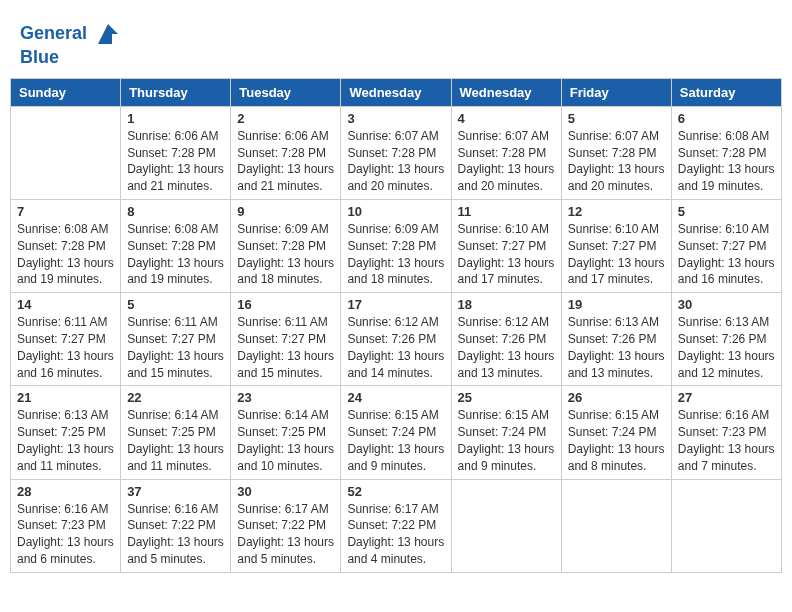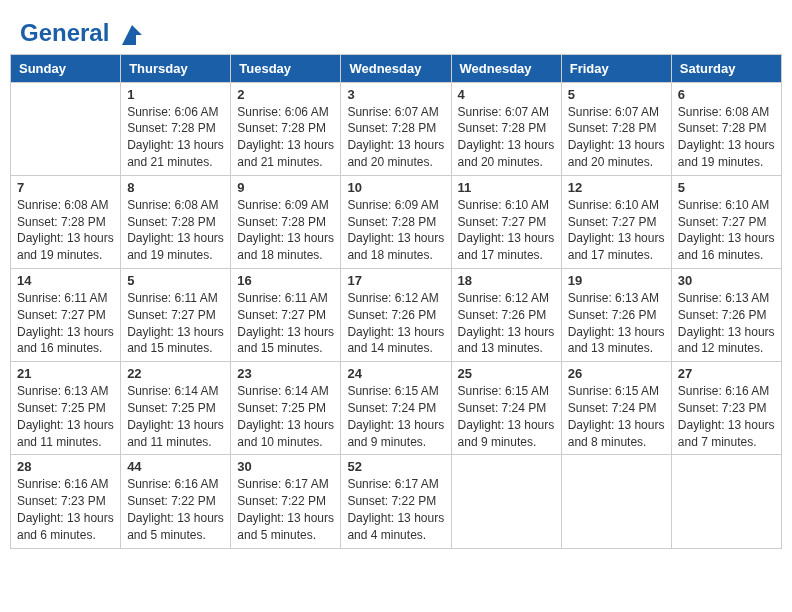--- a/index.html
+++ b/index.html
@@ -14,21 +14,21 @@
       display: flex;
       justify-content: space-between;
       align-items: flex-start;
       padding: 10px 10px 5px 10px;
     }
     .logo {
       display: flex;
       align-items: center;
     }
     .logo-text {
-      font-size: 24px;
+      font-size: 18px;
       font-weight: bold;
       color: #333;
       line-height: 1.1;
     }
     .logo-text .blue { color: #1a5fa8; }
     .logo-icon {
       width: 28px;
       height: 28px;
       margin-left: 2px;
     }
@@ -40,20 +40,21 @@
       color: #333;
       font-weight: normal;
     }
     .location {
       font-size: 14px;
       color: #555;
     }
     .calendar {
       width: 100%;
       border-collapse: collapse;
+      margin-top: 5px;
     }
     .calendar th {
       background-color: #1a5fa8;
       color: #fff;
       text-align: left;
       padding: 6px 8px;
       font-size: 13px;
       font-weight: bold;
       border: 1px solid #ccc;
     }
@@ -90,20 +91,23 @@
 
 <div class="header">
   <div class="logo">
     <div>
       <div class="logo-text">
         <span class="blue">General</span>
         <svg class="logo-icon" viewBox="0 0 28 28" style="display:inline-block;vertical-align:middle;">
           <polygon points="4,24 14,4 24,14 18,14 18,24" fill="#1a5fa8"></polygon>
           <polygon points="14,4 24,14 20,10" fill="#4a9ad4"></polygon>
         </svg>
+      </div>
+      <div class="logo-text">
+        <span class="blue">Blue</span>
       </div>
     </div>
   </div>
   <div class="title-block">
     <div class="month-year"></div>
     <div class="location"></div>
   </div>
 </div>
 
 <table class="calendar">
@@ -319,21 +323,21 @@
       </tr>
       <tr class="week-row">
         <td>
           <div class="day-number">28</div>
           <div class="day-info" style="white-space: pre-line;">Sunrise: 6:16 AM
 Sunset: 7:23 PM
 Daylight: 13 hours
 and 6 minutes.</div>
         </td>
         <td>
-          <div class="day-number">44</div>
+          <div class="day-number">37</div>
           <div class="day-info" style="white-space: pre-line;">Sunrise: 6:16 AM
 Sunset: 7:22 PM
 Daylight: 13 hours
 and 5 minutes.</div>
         </td>
         <td>
           <div class="day-number">30</div>
           <div class="day-info" style="white-space: pre-line;">Sunrise: 6:17 AM
 Sunset: 7:22 PM
 Daylight: 13 hours

